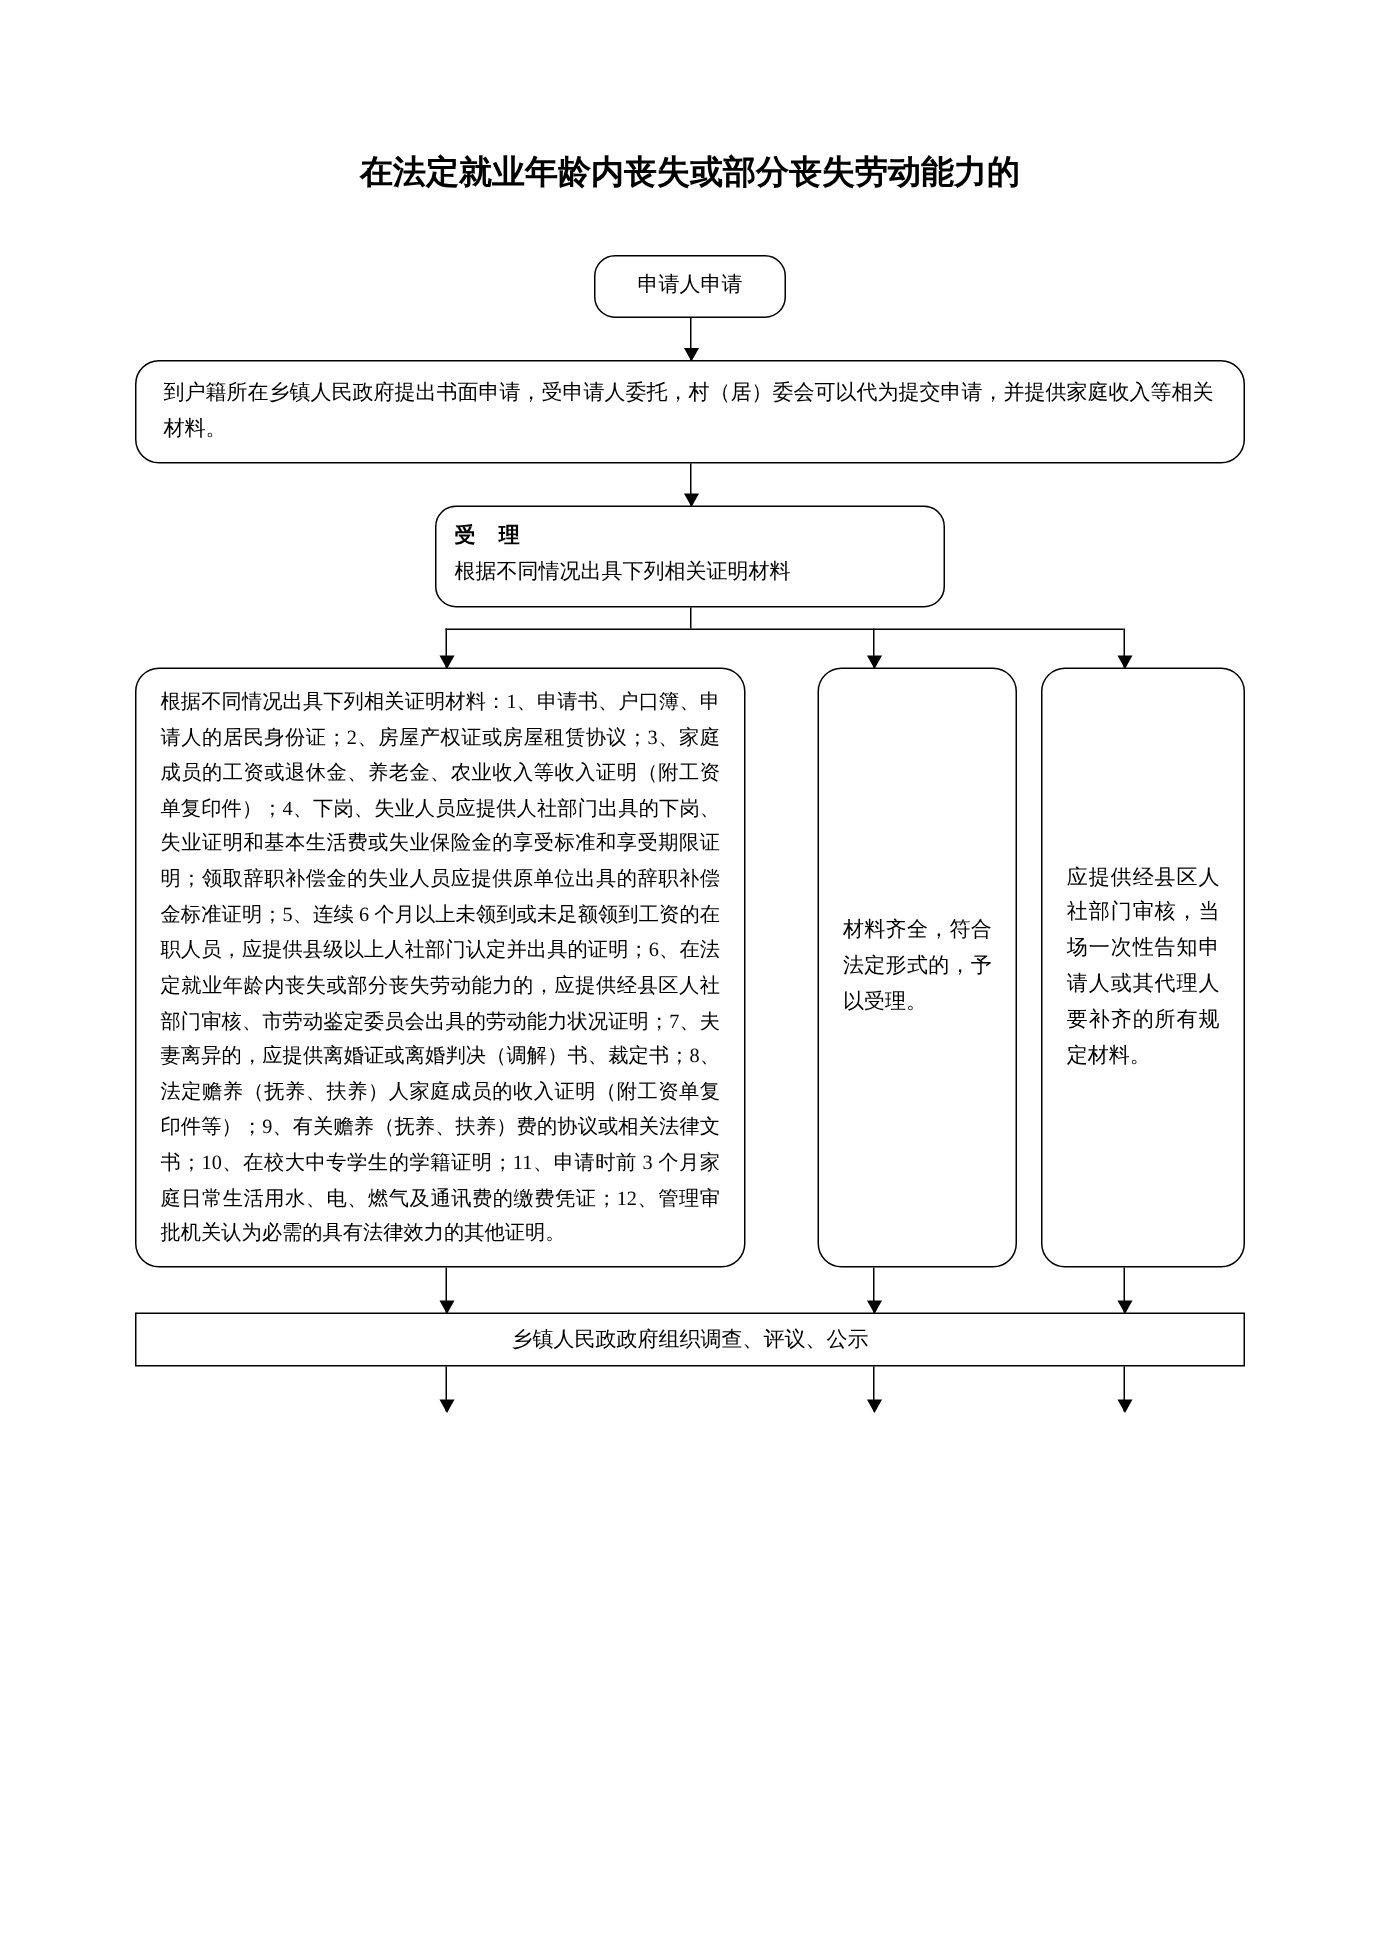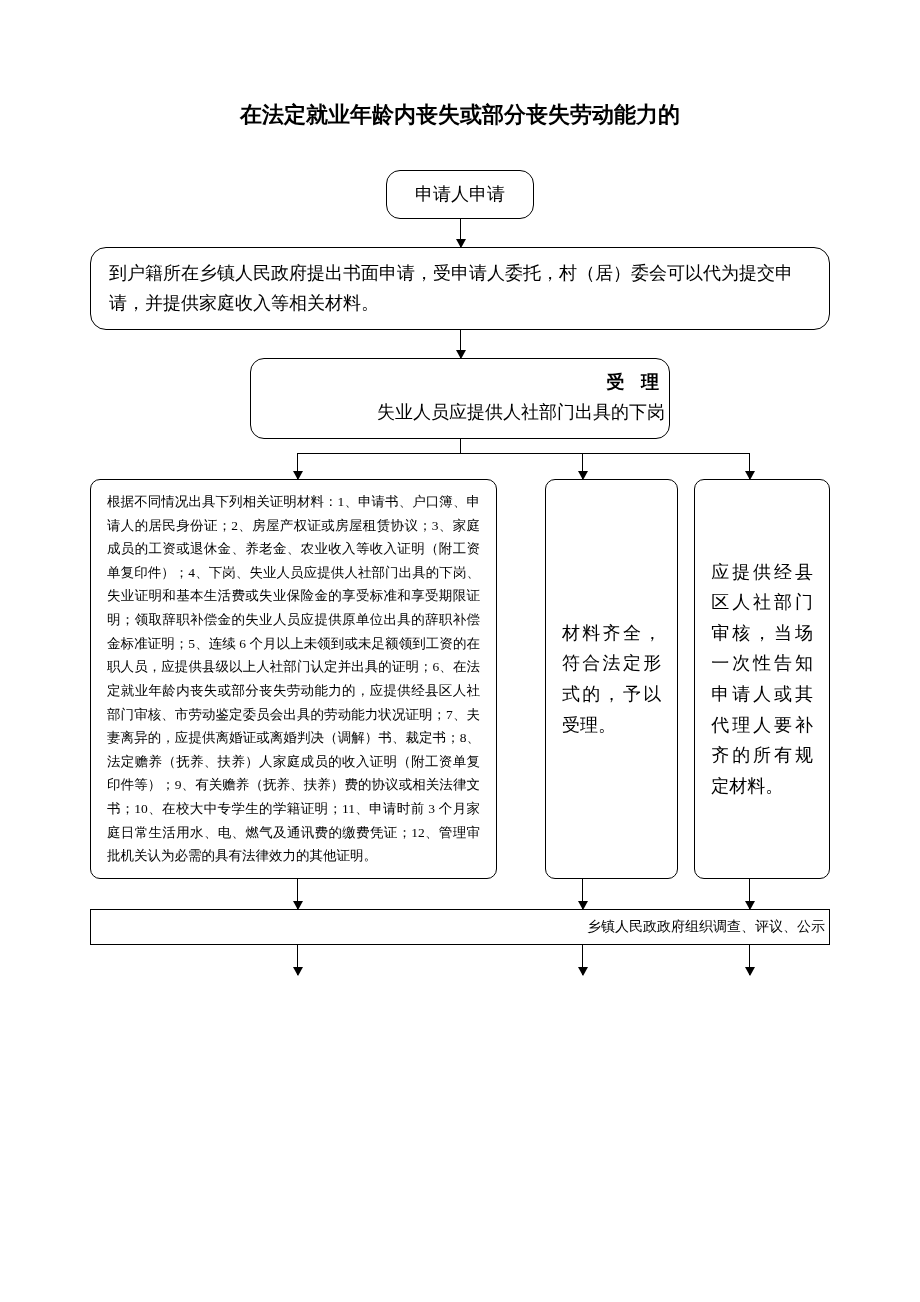--- a/index.html
+++ b/index.html
@@ -21,34 +21,34 @@
   .flow {
     display: flex;
     flex-direction: column;
     align-items: center;
   }
   .box {
     border: 1px solid #000;
     border-radius: 16px;
     padding: 10px 16px;
     background: #fff;
-    font-size: 18px;
+    font-size: 14px;
     line-height: 1.7;
   }
   .box-narrow {
     padding: 8px 28px;
     border-radius: 14px;
   }
   .box-wide {
     width: 100%;
     padding-left: 18px;
   }
   .accept-box {
-    width: 420px;
-    text-align: right;
+    width: 340px;
+    text-align: left;
     border-radius: 14px;
     padding: 8px 4px 10px 12px;
   }
   .accept-title {
     font-weight: bold;
     letter-spacing: 6px;
     display: block;
   }
   .arrow-down {
     position: relative;
@@ -107,21 +107,20 @@
     width: 100%;
     display: flex;
     gap: 16px;
     align-items: stretch;
   }
   .row3 .col {
     display: flex;
   }
   .row3 .col .box {
     flex: 1;
-    border-radius: 10px;
   }
   .col-a { flex: 0 0 55%; }
   .col-b { flex: 0 0 18%; margin-left: 32px; }
   .col-c { flex: 1; }
   .col-b .box, .col-c .box {
     display: flex;
     align-items: center;
     text-align: justify;
     text-justify: inter-ideograph;
   }
@@ -144,21 +143,21 @@
     left: -5px;
     border-left: 5px solid transparent;
     border-right: 5px solid transparent;
     border-top: 9px solid #000;
   }
   .rect-box {
     border: 1px solid #000;
     border-radius: 0;
     width: 100%;
     padding: 8px 4px;
-    text-align: right;
+    text-align: center;
     font-size: 14px;
   }
   .materials {
     font-size: 13.5px;
     line-height: 1.75;
     text-align: justify;
     text-justify: inter-ideograph;
   }
 </style>
 </head>
@@ -171,21 +170,21 @@
   <div class="box box-narrow">申请人申请</div>
 
   <div class="arrow-down"></div>
 
   <div class="box box-wide">到户籍所在乡镇人民政府提出书面申请，受申请人委托，村（居）委会可以代为提交申请，并提供家庭收入等相关材料。</div>
 
   <div class="arrow-down"></div>
 
   <div class="box accept-box">
     <span class="accept-title">受 理</span>
-    <span>失业人员应提供人社部门出具的下岗</span>
+    <span>根据不同情况出具下列相关证明材料</span>
   </div>
 
   <div class="hsplit-wrap">
     <div class="hsplit">
       <div class="stem"></div>
       <div class="bar" style="left:28%; right:11%;"></div>
       <div class="leg" style="left:28%;"></div>
       <div class="leg" style="left:66.5%;"></div>
       <div class="leg" style="left:89%;"></div>
     </div>

